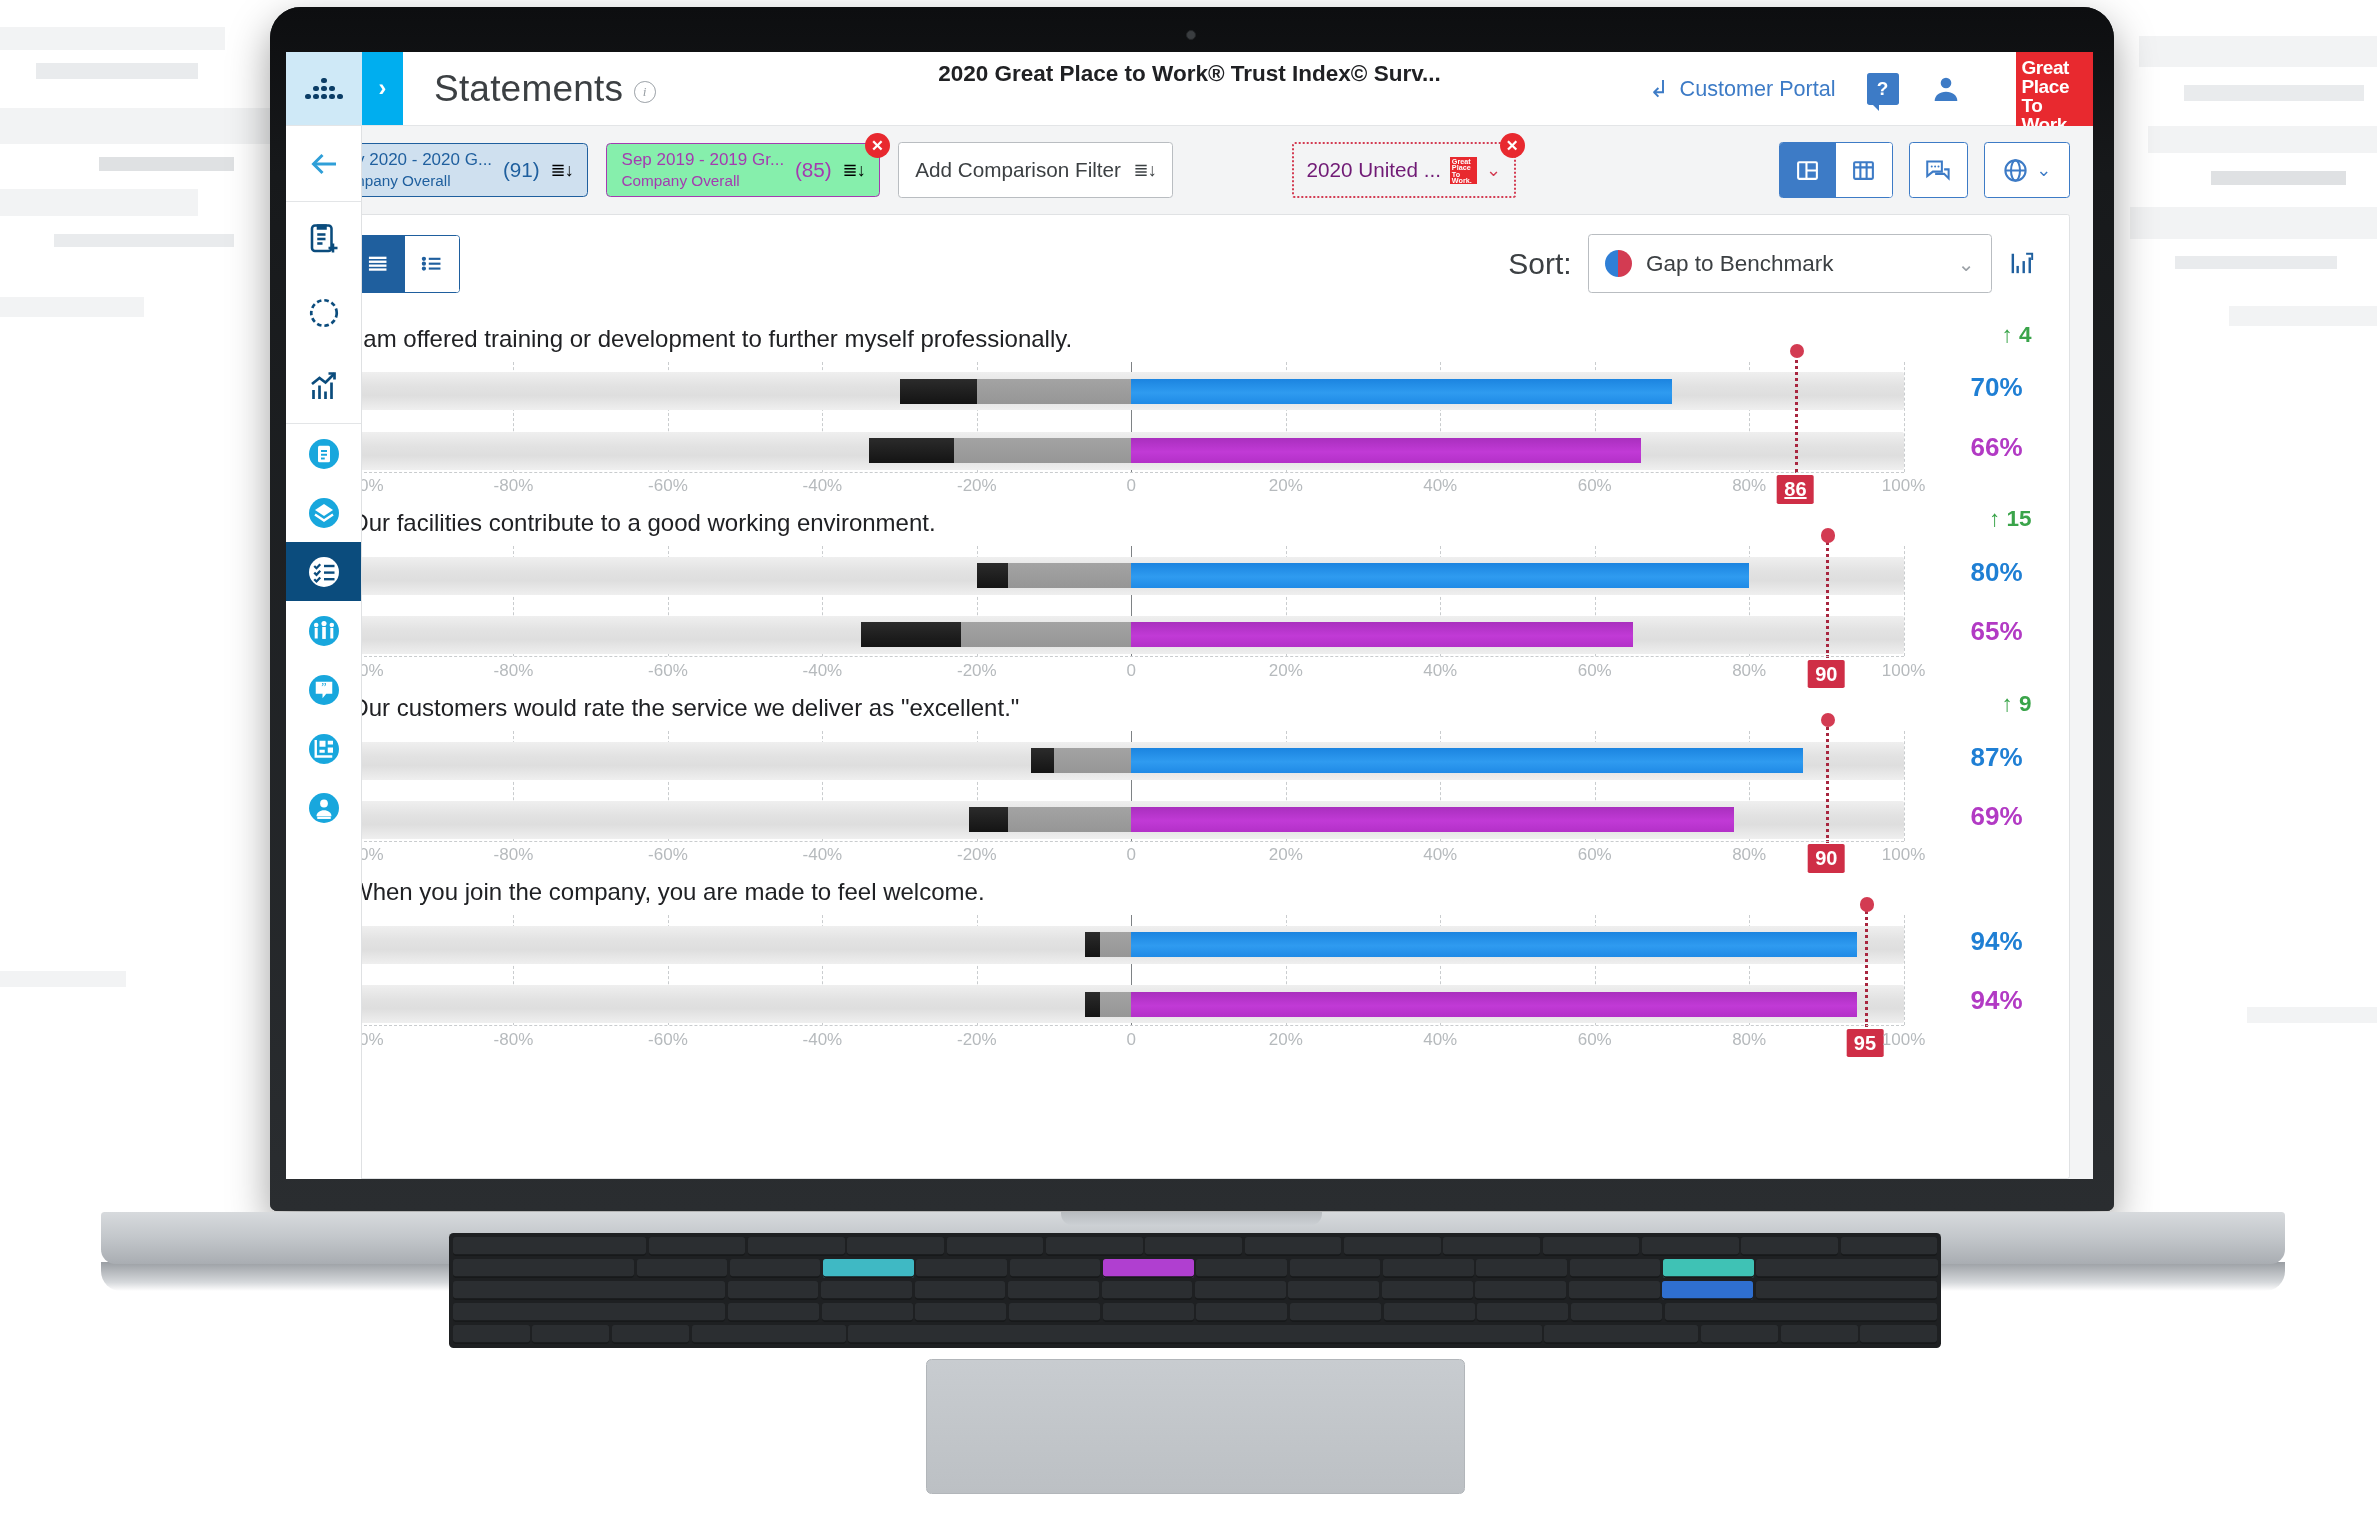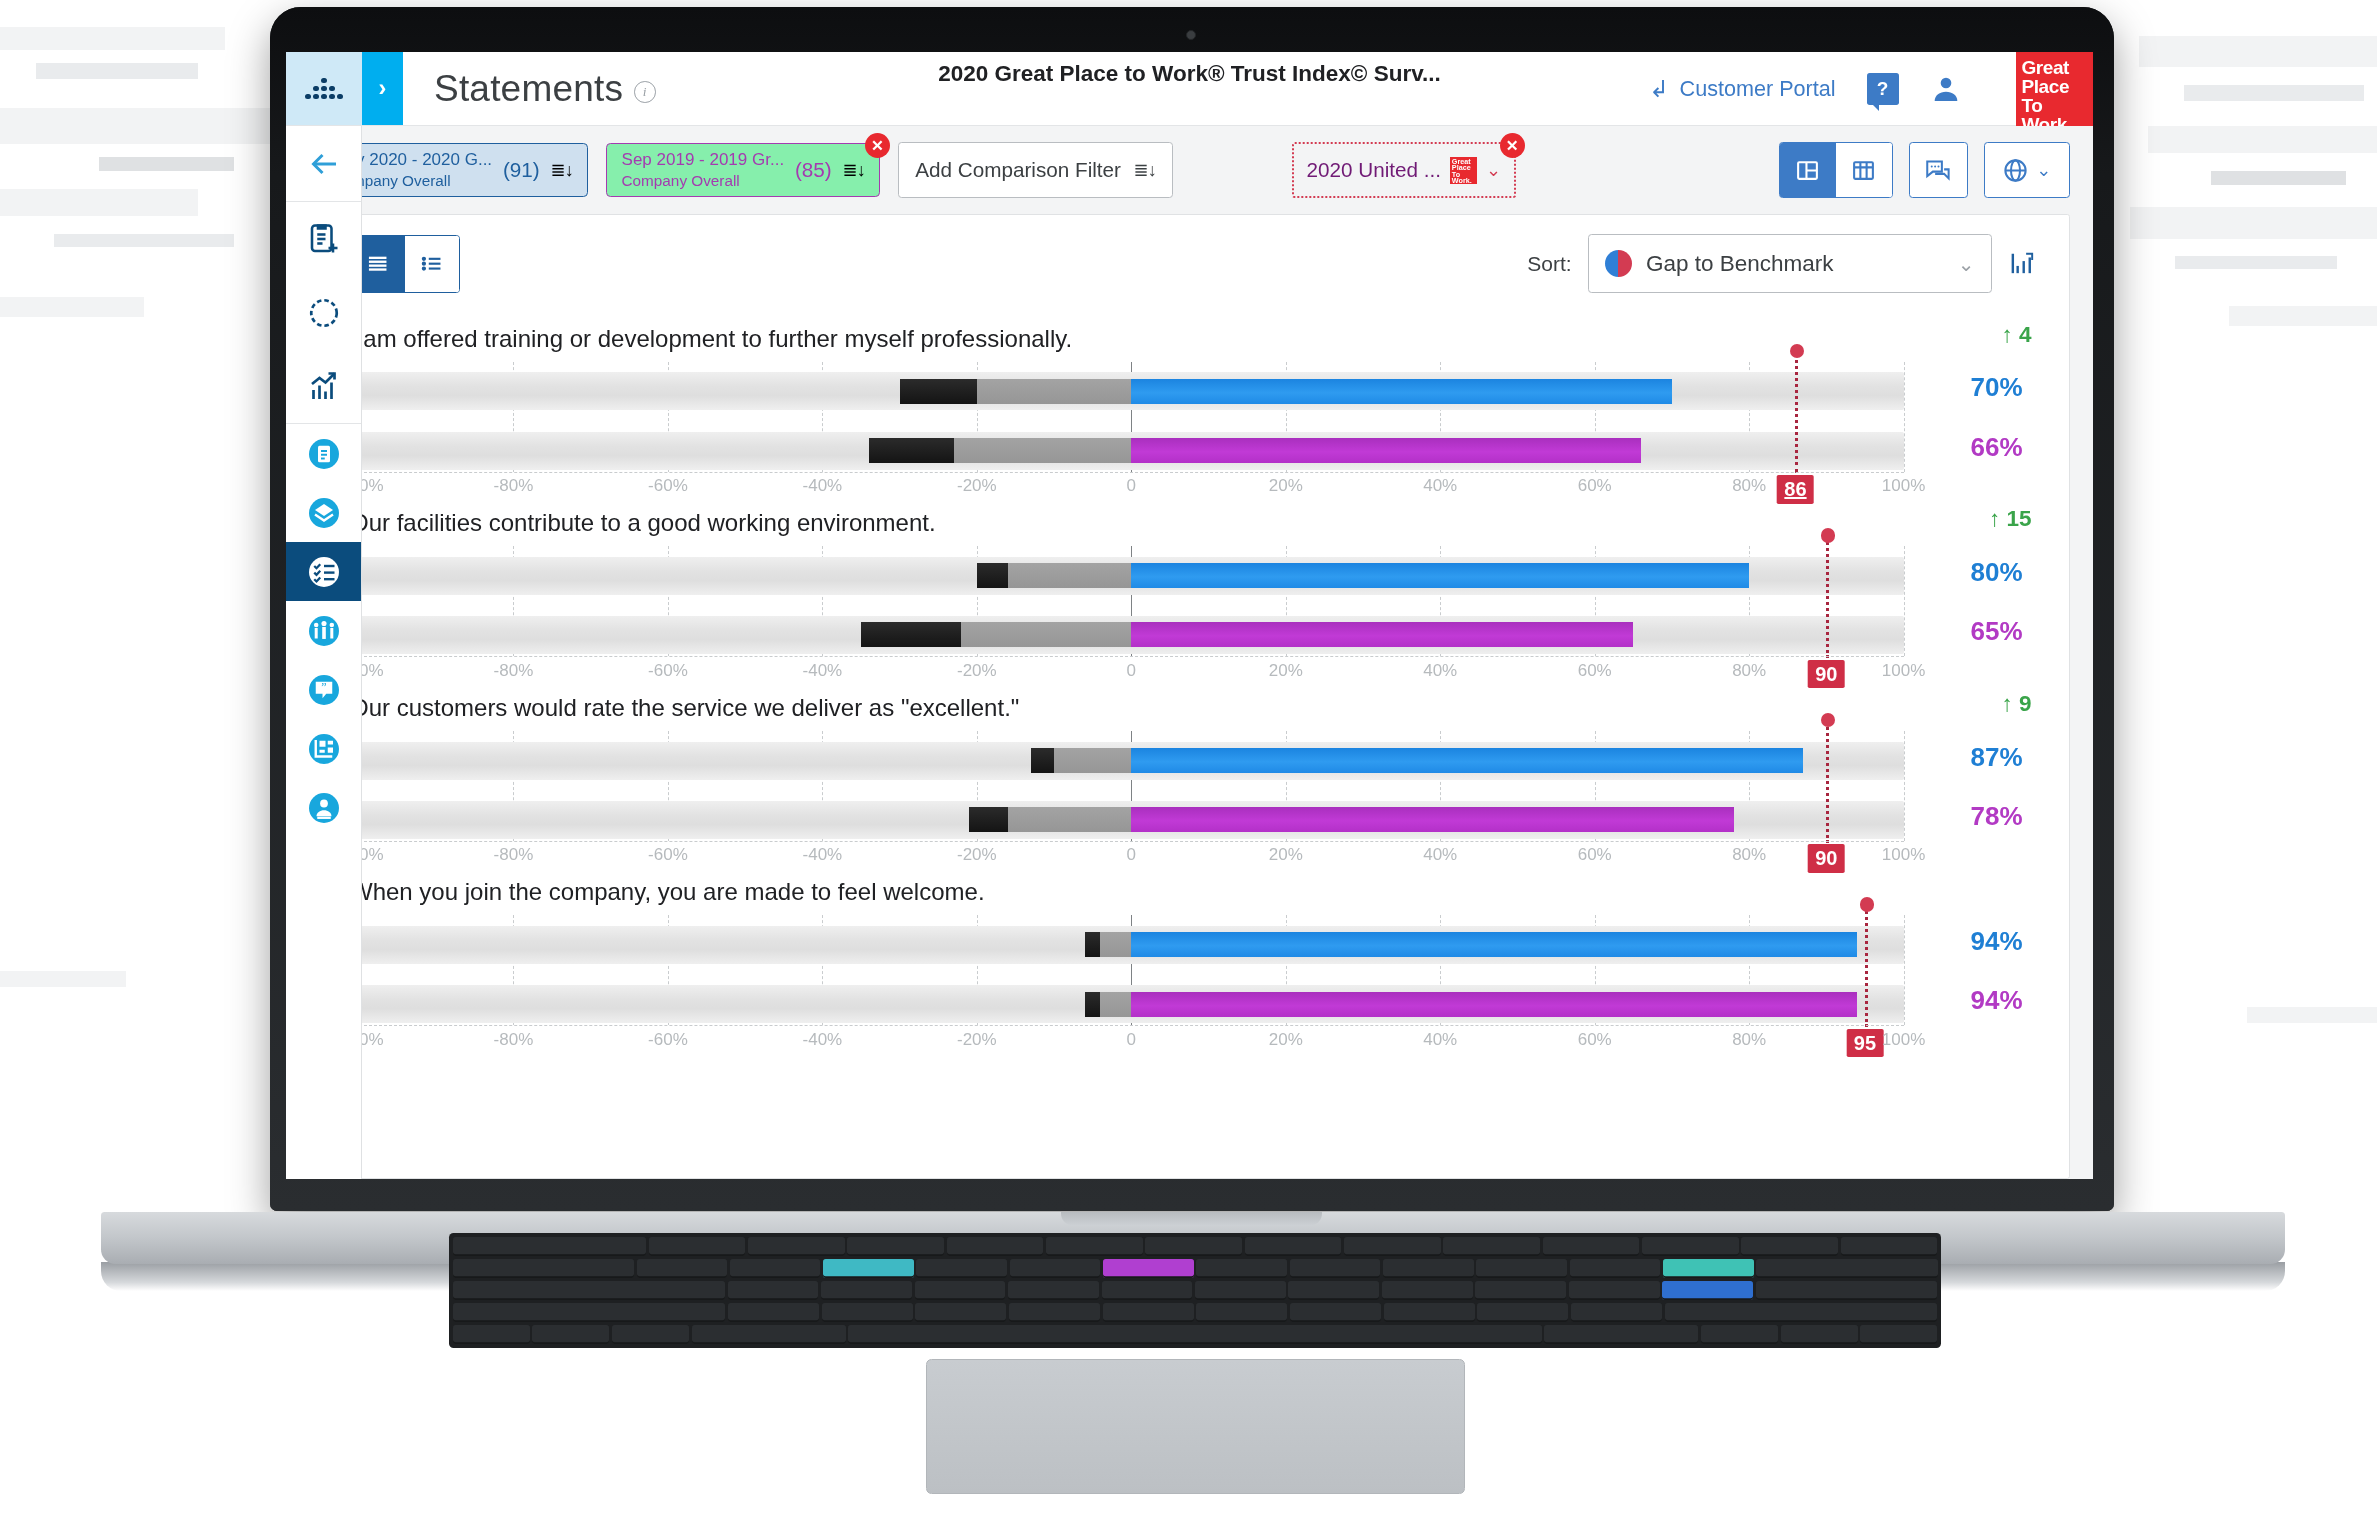--- a/index.html
+++ b/index.html
@@ -173,21 +173,21 @@
   #content{ flex:1; padding:0 23.4px 0 31px; overflow:hidden; }
   #card{
     background:#fff; border:0.9px solid #e0e2e4; border-radius:2.7px; height:100%;
     display:flex; flex-direction:column; overflow:hidden;
   }
   #card-toolbar{ height:97px; display:flex; align-items:center; padding:0 32px; flex:0 0 97px; }
   #view-toggle{ display:flex; border:1.8px solid #1f5f9e; border-radius:3.6px; overflow:hidden; height:58px; }
   #view-toggle .vt{ width:54px; display:flex; align-items:center; justify-content:center; cursor:pointer; background:#fff; }
   #view-toggle .vt.active{ background:#1f5f9e; }
   #sort-area{ margin-left:auto; display:flex; align-items:center; gap:16px; }
-  #sort-label{ font-size:21px; color:#3c4043; }
+  #sort-label{ font-size:30px; color:#3c4043; }
   #sort-select{
     width:404px; height:59px; border:0.9px solid #b9bdc1; border-radius:3.6px; background:#fff;
     display:flex; align-items:center; padding:0 16px; gap:14.4px; cursor:pointer;
   }
   #sort-value{ font-size:22.5px; color:#3c4043; flex:1; }
   .half-circle{ width:27px; height:27px; border-radius:50%; background:linear-gradient(90deg,#2f7fd6 50%,#d33b52 50%); }
   #chart-toggle-btn{ cursor:pointer; }
 
   
   #statements{ flex:1; overflow:hidden; padding:0 0 0 0; position:relative; }
@@ -541,21 +541,21 @@
                       <div class="seg black" style="left: 43.5%; width: 1.5%;"></div>
                       <div class="seg gray" style="left: 45%; width: 5%;"></div>
                       <div class="seg blue" style="left: 50%; width: 43.5%;"></div>
                     </div>
                     <div class="pct p1" style="right: -119px;">87%</div>
                     <div class="track t2">
                       <div class="seg black" style="left: 39.5%; width: 2.5%;"></div>
                       <div class="seg gray" style="left: 42%; width: 8%;"></div>
                       <div class="seg purple" style="left: 50%; width: 39%;"></div>
                     </div>
-                    <div class="pct p2" style="right: -119px;">78%</div>
+                    <div class="pct p2" style="right: -119px;">69%</div>
                     <div class="bench-line" style="left: 95%;"></div>
                     <div class="bench-dot" style="left: 95%;"></div>
                     <div class="bench-badge" style="left: 95%;">90</div>
                     <div class="delta" style="right: -128px;"><span>↑</span> <span>9</span></div>
                   </div>
                   <div class="axis">
                     <span class="tick" style="left: 0%;">-100%</span>
                     <span class="tick" style="left: 10%;">-80%</span>
                     <span class="tick" style="left: 20%;">-60%</span>
                     <span class="tick" style="left: 30%;">-40%</span>

